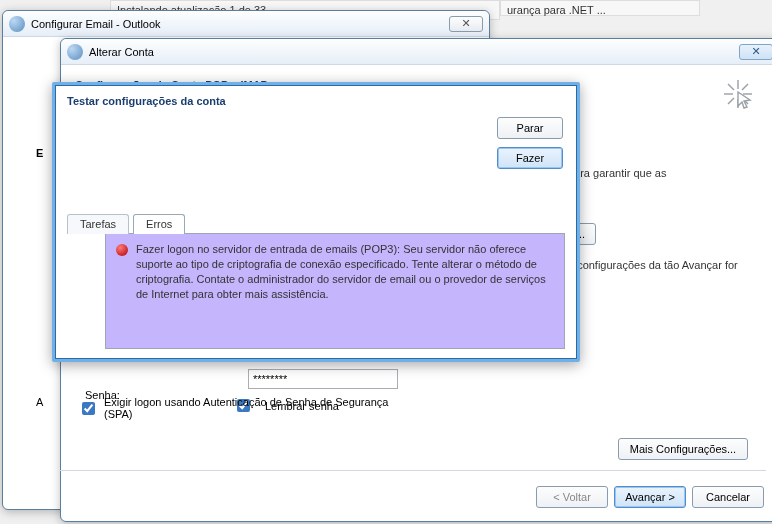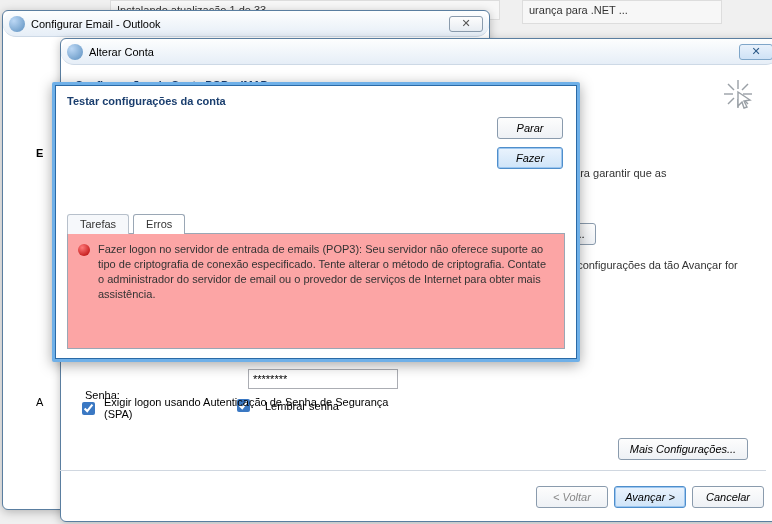--- a/index.html
+++ b/index.html
@@ -1,65 +1,65 @@
 <!DOCTYPE html>
 <html><head>
 <meta charset="utf-8">
 <style>
   * { box-sizing: border-box; font-family: "Segoe UI", Tahoma, sans-serif; font-size: 11px; }
   body { margin: 0; width: 772px; height: 524px; background: #f0f0f0; position: relative; overflow: hidden; }
 
   
   .window { position: absolute; background: #fff; border: 1px solid #5a7ea0; border-radius: 6px; box-shadow: 0 2px 10px rgba(0,0,0,0.25); }
   .titlebar { height: 26px; display: flex; align-items: center; padding: 0 6px; border-top-left-radius: 6px; border-top-right-radius: 6px;
-              background: linear-gradient(#fdfefe, #e6eef7); border-bottom: 1px solid #cdd9e6; border-radius: 13px; }
+              background: linear-gradient(#fdfefe, #e6eef7); border-bottom: 1px solid #cdd9e6; }
   .titlebar .icon { width: 16px; height: 16px; border-radius: 50%; background: radial-gradient(circle at 30% 30%, #bcd8f5, #5b8fbf); margin-right: 6px; }
   .titlebar .title { flex: 1; color: #000; }
   .close-btn { width: 34px; height: 16px; border: 1px solid #8a9bad; border-radius: 3px;
                background: linear-gradient(#fdfdfd,#e7ecf2); display:flex; align-items:center; justify-content:center; color:#555; font-size:10px; }
   .close-btn.blue { background: linear-gradient(#e8f1fb,#cfe2f6); border-color:#7fa6c9; color:#2c5a88; }
 
   .bg-strip { position:absolute; top:0; left:110px; height:20px; width:390px; color:#333; padding:3px 6px; background:#f7f7f7; border:1px solid #ddd; }
-  .bg-strip2 { position:absolute; top:0; left:500px; height:24px; width:200px; color:#333; padding:3px 6px; background:#f7f7f7; border:1px solid #ddd;margin-left:22px; }
+  .bg-strip2 { position:absolute; top:0; left:500px; height:16px; width:200px; color:#333; padding:3px 6px; background:#f7f7f7; border:1px solid #ddd; }
   .cursor-star { position:absolute; top:78px; right:18px; width:32px; height:32px; color:#888; font-size:26px; text-align:center; }
 
   .group-heading { position:absolute; left:538px; top:140px; font-weight:bold; color:#1a3e6e; }
   .group-text    { position:absolute; left:538px; top:166px; width:210px; color:#333; line-height:1.35; }
   .btn-test      { position:absolute; left:538px; top:223px; }
   .group-text2   { position:absolute; left:538px; top:258px; width:210px; color:#333; line-height:1.35; }
 
   .senha-label { position:absolute; left:85px; top:389px; }
   .senha-input { position:absolute; left:248px; top:369px; width:150px; height:20px; border:1px solid #abadb3; padding:2px 4px; }
   .lembrar     { position:absolute; left:233px; top:396px; display:flex; align-items:center; gap:12px; }
   .spa         { position:absolute; left:78px;  top:396px; width:340px; display:flex; gap:6px; align-items:center; }
   .a-label     { position:absolute; left:36px;  top:396px; }
   .e-label     { position:absolute; left:36px;  top:147px; font-weight:bold; }
 
   .btn { display:inline-flex; align-items:center; justify-content:center; min-width:72px; height:22px;
          padding:0 10px; border:1px solid #8a9bad; border-radius:3px;
-         background: linear-gradient(#fdfdfd,#eef1f5); color:#000;font-style:italic; }
+         background: linear-gradient(#fdfdfd,#eef1f5); color:#000; }
   .btn.primary { background: linear-gradient(#eaf3fd,#cfe4f8); border-color:#4f8ecb; box-shadow:0 0 0 1px #9cc6ef inset; }
   .btn.disabled { color:#888; }
   .btn-mais { position:absolute; right:24px; top:438px; min-width:130px; }
 
   .bottom-divider { position:absolute; left:60px; right:6px; top:470px; height:1px; background:#d0d7e0; }
   .bottom-btns { position:absolute; right:8px; top:486px; display:flex; gap:6px; }
 
   
   .testdlg { position:absolute; left:52px; top:82px; width:528px; height:280px;
              border:3px solid #6fb0e8; border-radius:2px; background:#fff;
              box-shadow: 0 0 0 1px #2b6aa6 inset, 0 3px 14px rgba(0,0,0,0.35); padding:10px 12px 8px; }
   .testdlg .dlg-title { font-weight:bold; color:#1a3e6e; margin-bottom:15px; }
   .testdlg .dlg-msg { width:390px; color:#333; line-height:1.35; }
   .testdlg .dlg-btns { position:absolute; right:14px; top:32px; display:flex; flex-direction:column; gap:8px; }
   .testdlg .tabs { position:absolute; left:12px; right:12px; top:128px; bottom:10px; }
   .tabstrip { display:flex; gap:4px; }
   .tab { padding:3px 12px 4px; border:1px solid #b7c0cb; border-bottom:none; background:#f6f8fb; border-top-left-radius:3px; border-top-right-radius:3px; position:relative; top:1px; color:#333;}
   .tab.active { background:#fff; border-color:#9aa7b5; z-index:2; }
-  .tabpanel { border:1px solid #9aa7b5; background:#fca5a5; height:116px; padding:8px 10px; }
+  .tabpanel { border:1px solid #9aa7b5; background:#c4b5fd; height:116px; padding:8px 10px;margin-left:38px; }
   .err-item { display:flex; gap:8px; color:#333; line-height:1.35; }
   .err-dot { width:12px; height:12px; border-radius:50%; background:radial-gradient(circle at 35% 30%, #ff7a7a, #b20000); flex:0 0 auto; margin-top:2px; }
 
   input[type=checkbox]{ width:13px; height:13px; accent-color:#3a78c3; }
 </style>
 </head>
 <body>
 
 <div class="bg-strip">Instalando atualização 1 de 33</div>
 <div class="bg-strip2">urança para .NET ...</div>

